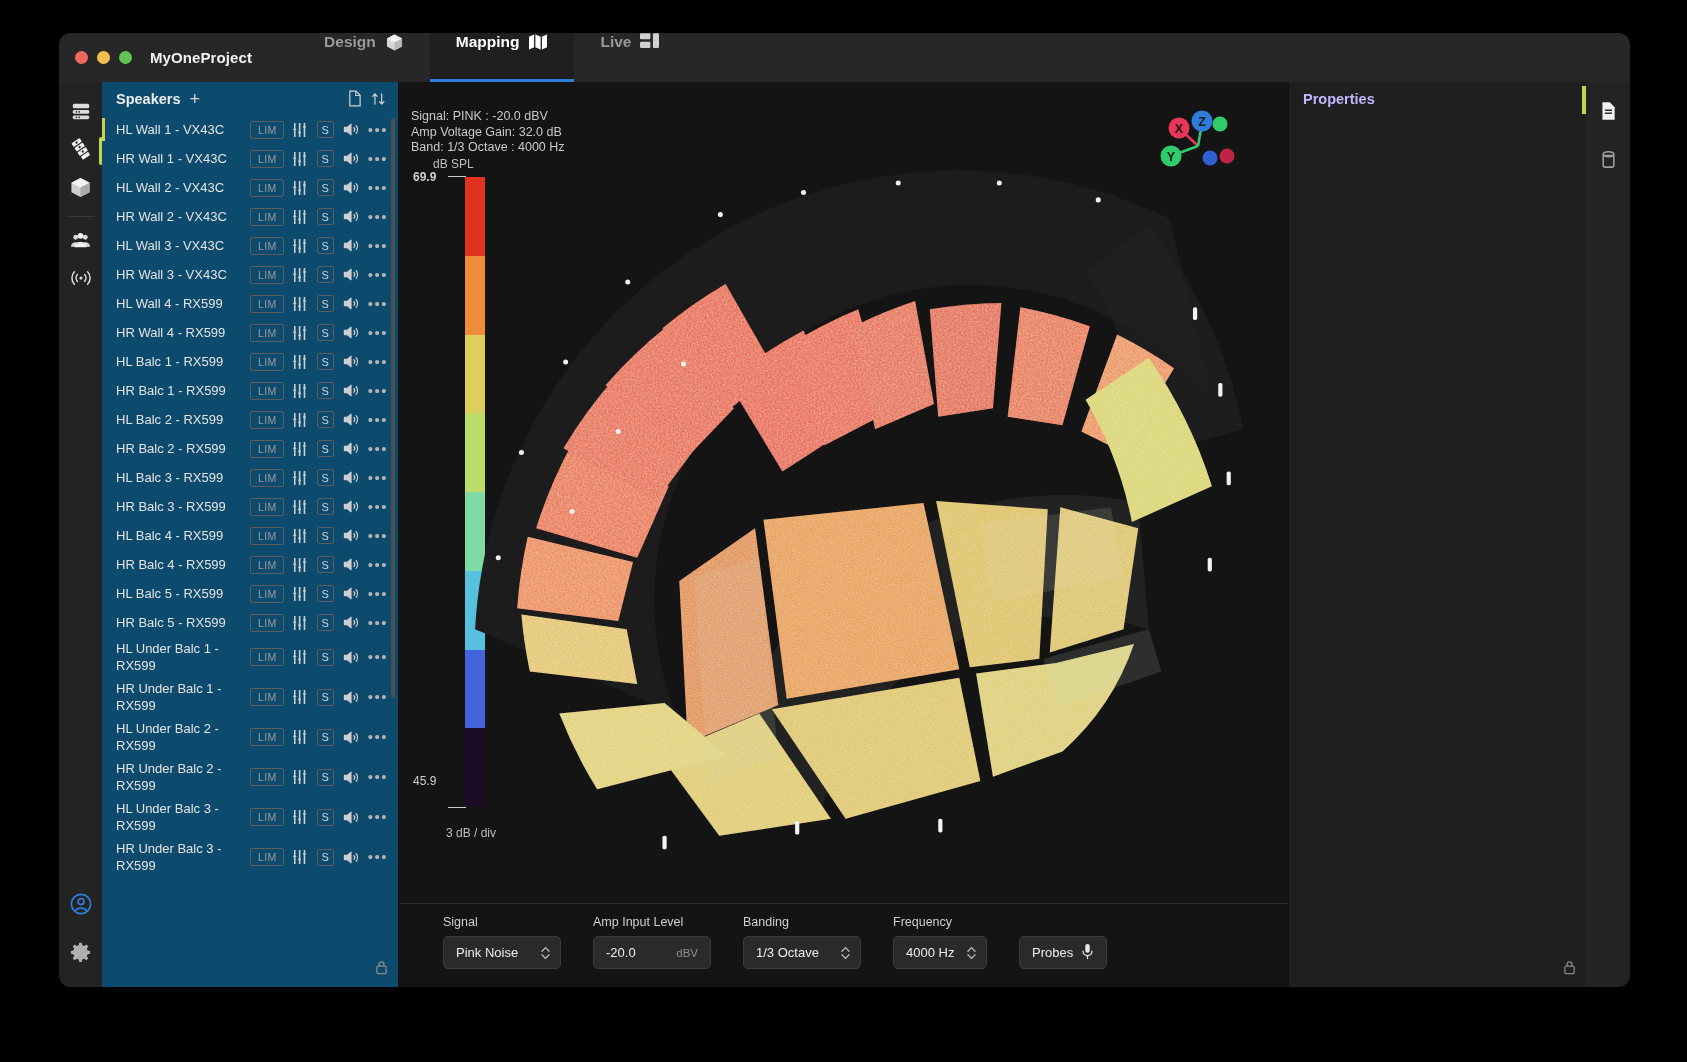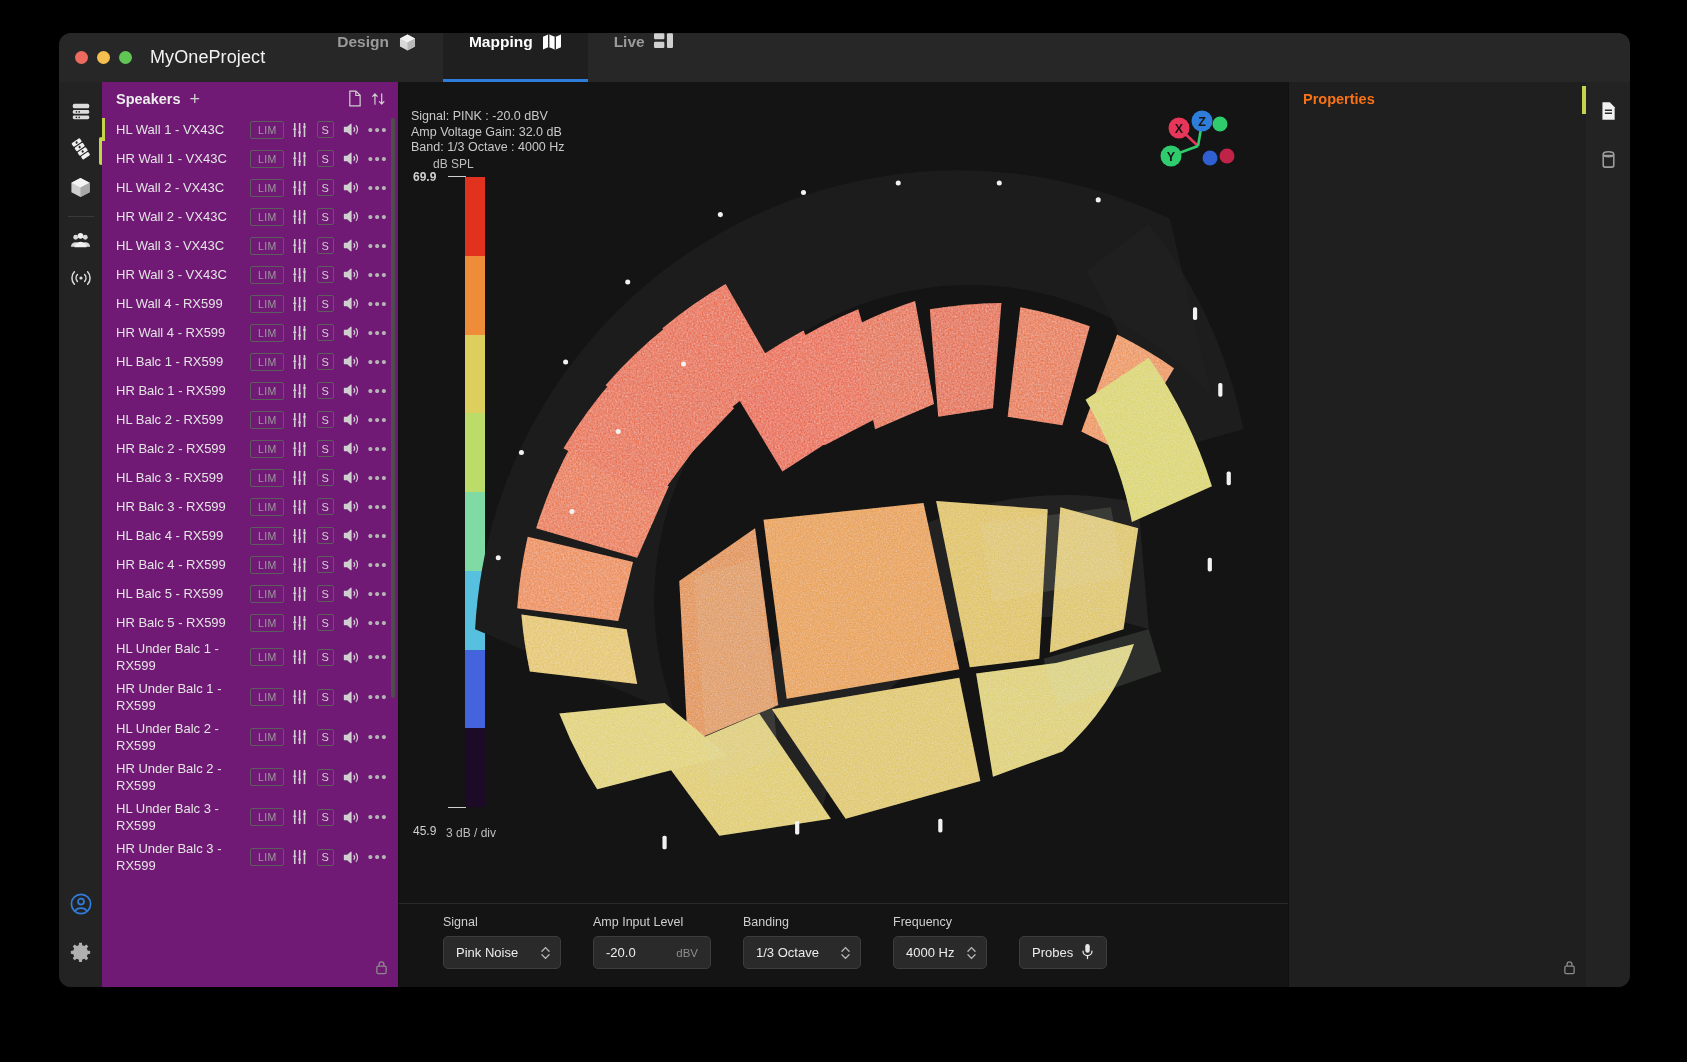--- a/index.html
+++ b/index.html
@@ -28,21 +28,21 @@
     position: relative;
   }
   .traffic { display: flex; align-items: center; gap: 9px; padding: 0 18px 0 16px; }
   .dot { width: 13px; height: 13px; border-radius: 50%; }
   .dot.red { background: #ed6a5e; }
   .dot.yellow { background: #f5bf4f; }
   .dot.green { background: #61c554; }
 
   .proj-title {
     display: flex; align-items: center;
-    color: #f2f2f2; font-size: 18px; font-weight: normal;
+    color: #f2f2f2; font-size: 15px; font-weight: bold;
     letter-spacing: .1px; padding-right: 46px;
   }
 
   .tab {
     display: flex; gap: 9px;
     padding: 0 26px;
     color: #9a9a9a; font-size: 15.5px; font-weight: bold;
     cursor: default; position: relative;
   }
   .tab.active { color: #ffffff; background: #1f1f1f; }
@@ -72,21 +72,21 @@
     content: ""; position: absolute; right: -2px; top: 5px;
     width: 4px; height: 28px; background: #c6d44a; border-radius: 2px;
   }
   .rail-sep { width: 26px; height: 1px; background: #3a3a3a; margin: 8px 0 6px; }
   .rail-bottom { position: absolute; bottom: 14px; left: 0; right: 0;
     display: flex; flex-direction: column; align-items: center; gap: 10px; }
 
   
   .speakers-panel {
     width: 297px; flex: 0 0 297px;
-    background: #701a75;
+    background: #0c4a6e;
     display: flex; flex-direction: column;
     border-right: 1px solid #111;
     position: relative;
   }
   .sp-head {
     height: 33px; flex: 0 0 33px;
     display: flex; align-items: center;
     padding: 0 12px 0 14px; gap: 9px;
   }
   .sp-title { color: #ededed; font-size: 14.5px; font-weight: bold; }
@@ -160,21 +160,21 @@
     position: absolute; left: 28px; top: 3px;
     width: 20px; height: 630px;
     display: flex; flex-direction: column;
   }
   .scale-bar div { flex: 1; }
   .scale-tick-top, .scale-tick-bot {
     position: absolute; left: -24px;
     color: #cfcfcf; font-size: 12px; white-space: nowrap;
   }
   .scale-tick-top { top: -4px; font-weight: bold; }
-  .scale-tick-bot { top: 650px; }
+  .scale-tick-bot { top: 600px; }
   .tickline { position: absolute; left: 11px; width: 18px; height: 1px; background: #cfcfcf; }
   .scale-div {
     position: absolute; left: 9px; top: 652px;
     color: #bdbdbd; font-size: 12px; white-space: nowrap;
   }
 
   
   .controls {
     height: 84px; flex: 0 0 84px;
     border-top: 1px solid #2b2b2b;
@@ -203,21 +203,21 @@
   }
 
   
   .props-panel {
     width: 298px; flex: 0 0 298px;
     background: #1f1f1f; border-left: 1px solid #111;
     position: relative;
   }
   .props-head {
     height: 33px; display: flex; align-items: center;
-    padding: 0 14px; color: #f97316; font-size: 14.5px; font-weight: bold;
+    padding: 0 14px; color: #c4b5fd; font-size: 14.5px; font-weight: bold;
   }
   .props-accent {
     position: absolute; right: 0; top: 4px;
     width: 4px; height: 28px; background: #c6d44a;
   }
   .props-rail {
     width: 44px; flex: 0 0 44px; background: #232323;
     display: flex; flex-direction: column; align-items: center;
     padding-top: 12px; gap: 10px;
   }

